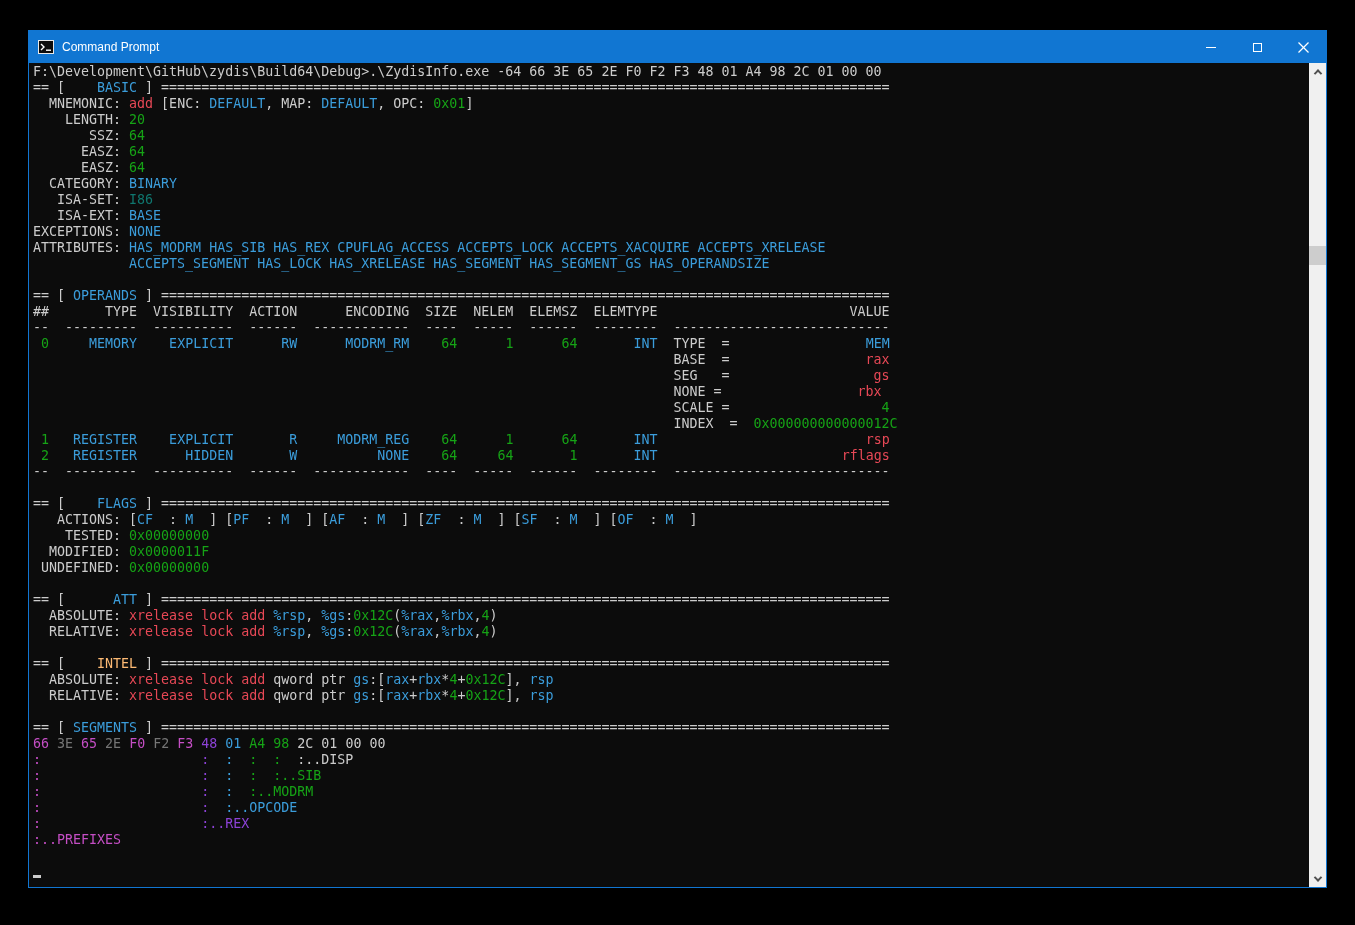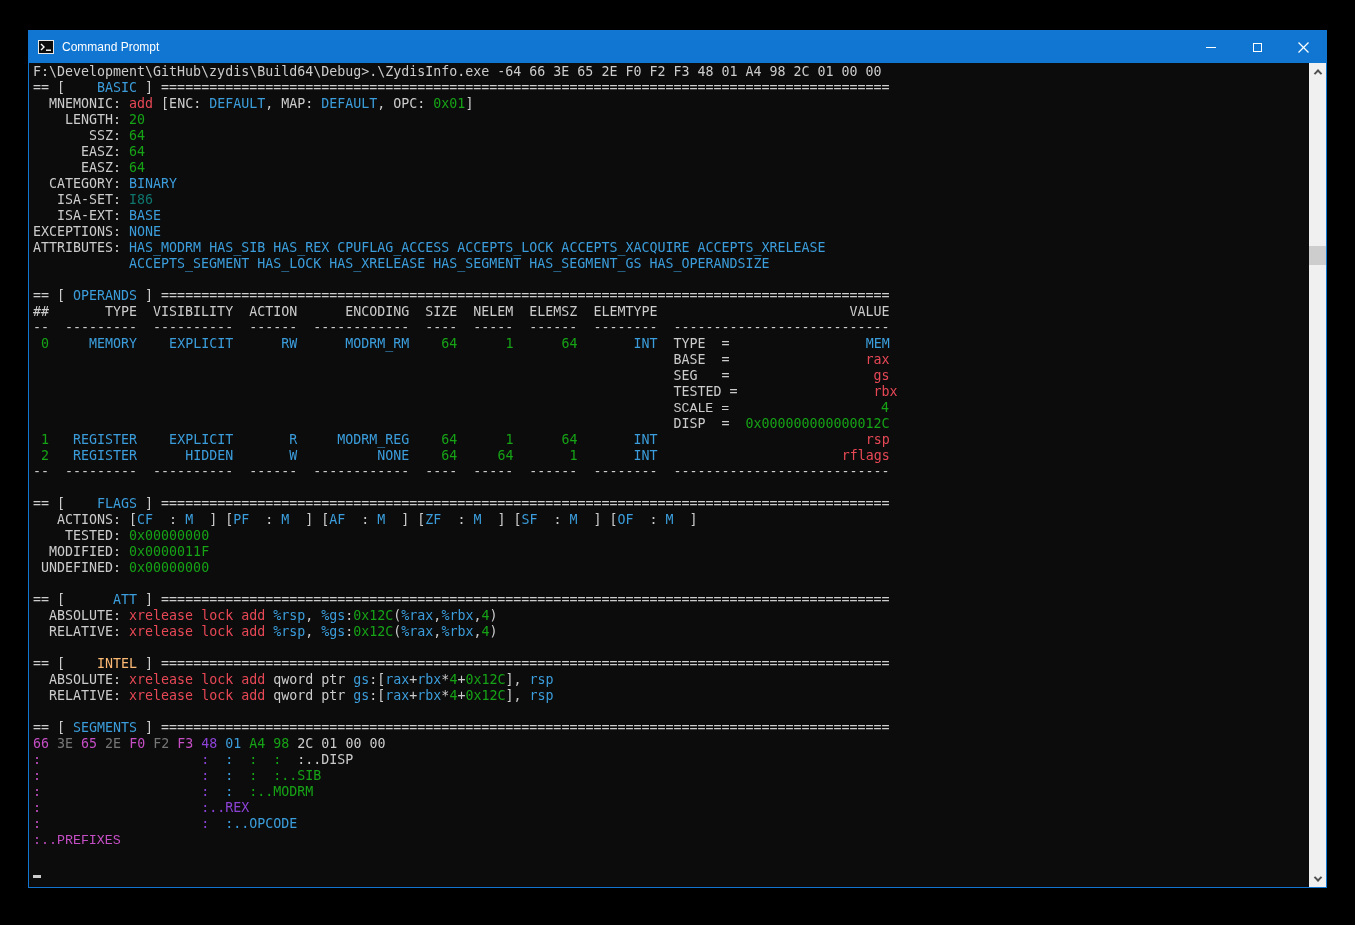--- a/index.html
+++ b/index.html
@@ -79,23 +79,23 @@
       <div class="line"><span style="color: rgb(204, 204, 204);">EXCEPTIONS: </span><span style="color: rgb(59, 157, 219);">NONE</span></div>
       <div class="line"><span style="color: rgb(204, 204, 204);">ATTRIBUTES: </span><span style="color: rgb(59, 157, 219);">HAS_MODRM HAS_SIB HAS_REX CPUFLAG_ACCESS ACCEPTS_LOCK ACCEPTS_XACQUIRE ACCEPTS_XRELEASE</span></div>
       <div class="line"><span style="color: rgb(59, 157, 219);">            ACCEPTS_SEGMENT HAS_LOCK HAS_XRELEASE HAS_SEGMENT HAS_SEGMENT_GS HAS_OPERANDSIZE</span></div>
       <div class="line"></div>
       <div class="line"><span style="color: rgb(204, 204, 204);">== [ </span><span style="color: rgb(59, 157, 219);">OPERANDS</span><span style="color: rgb(204, 204, 204);"> ] </span><span style="color: rgb(204, 204, 204);">===========================================================================================</span></div>
       <div class="line"><span style="color: rgb(204, 204, 204);">##       TYPE  VISIBILITY  ACTION      ENCODING  SIZE  NELEM  ELEMSZ  ELEMTYPE                        VALUE</span></div>
       <div class="line"><span style="color: rgb(204, 204, 204);">--  ---------  ----------  ------  ------------  ----  -----  ------  --------  ---------------------------</span></div>
       <div class="line"><span style="color: rgb(22, 163, 22);"> 0</span><span style="color: rgb(204, 204, 204);">  </span><span style="color: rgb(59, 157, 219);">   MEMORY</span><span style="color: rgb(204, 204, 204);">  </span><span style="color: rgb(59, 157, 219);">  EXPLICIT</span><span style="color: rgb(204, 204, 204);">  </span><span style="color: rgb(59, 157, 219);">    RW</span><span style="color: rgb(204, 204, 204);">  </span><span style="color: rgb(59, 157, 219);">    MODRM_RM</span><span style="color: rgb(204, 204, 204);">  </span><span style="color: rgb(22, 163, 22);">  64</span><span style="color: rgb(204, 204, 204);">  </span><span style="color: rgb(22, 163, 22);">    1</span><span style="color: rgb(204, 204, 204);">  </span><span style="color: rgb(22, 163, 22);">    64</span><span style="color: rgb(204, 204, 204);">  </span><span style="color: rgb(59, 157, 219);">     INT</span><span style="color: rgb(204, 204, 204);">  TYPE  =                 </span><span style="color: rgb(59, 157, 219);">MEM</span></div>
       <div class="line"><span style="color: rgb(204, 204, 204);">                                                                                </span><span style="color: rgb(204, 204, 204);">BASE  =                 </span><span style="color: rgb(231, 72, 86);">rax</span></div>
       <div class="line"><span style="color: rgb(204, 204, 204);">                                                                                </span><span style="color: rgb(204, 204, 204);">SEG   =                  </span><span style="color: rgb(231, 72, 86);">gs</span></div>
-      <div class="line"><span style="color: rgb(204, 204, 204);">                                                                                </span><span style="color: rgb(204, 204, 204);">TESTED =                 </span><span style="color: rgb(231, 72, 86);">rbx</span></div>
-      <div class="line"><span style="color: rgb(204, 204, 204);">                                                                                </span><span style="color: rgb(204, 204, 204); font-family: Liberation Mono, monospace;">SCALE =                   </span><span style="color: rgb(22, 163, 22);">4</span></div>
-      <div class="line"><span style="color: rgb(204, 204, 204);">                                                                                </span><span style="color: rgb(204, 204, 204);">DISP  =  </span><span style="color: rgb(22, 163, 22);">0x000000000000012C</span></div>
+      <div class="line"><span style="color: rgb(204, 204, 204);">                                                                                </span><span style="color: rgb(204, 204, 204);">NONE =                 </span><span style="color: rgb(231, 72, 86);">rbx</span></div>
+      <div class="line"><span style="color: rgb(204, 204, 204);">                                                                                </span><span style="color: rgb(204, 204, 204);">SCALE =                   </span><span style="color: rgb(22, 163, 22);">4</span></div>
+      <div class="line"><span style="color: rgb(204, 204, 204);">                                                                                </span><span style="color: rgb(204, 204, 204);">INDEX  =  </span><span style="color: rgb(22, 163, 22);">0x000000000000012C</span></div>
       <div class="line"><span style="color: rgb(22, 163, 22);"> 1</span><span style="color: rgb(204, 204, 204);">  </span><span style="color: rgb(59, 157, 219);"> REGISTER</span><span style="color: rgb(204, 204, 204);">  </span><span style="color: rgb(59, 157, 219);">  EXPLICIT</span><span style="color: rgb(204, 204, 204);">  </span><span style="color: rgb(59, 157, 219);">     R</span><span style="color: rgb(204, 204, 204);">  </span><span style="color: rgb(59, 157, 219);">   MODRM_REG</span><span style="color: rgb(204, 204, 204);">  </span><span style="color: rgb(22, 163, 22);">  64</span><span style="color: rgb(204, 204, 204);">  </span><span style="color: rgb(22, 163, 22);">    1</span><span style="color: rgb(204, 204, 204);">  </span><span style="color: rgb(22, 163, 22);">    64</span><span style="color: rgb(204, 204, 204);">  </span><span style="color: rgb(59, 157, 219);">     INT</span><span style="color: rgb(204, 204, 204);">                          </span><span style="color: rgb(231, 72, 86);">rsp</span></div>
       <div class="line"><span style="color: rgb(22, 163, 22);"> 2</span><span style="color: rgb(204, 204, 204);">  </span><span style="color: rgb(59, 157, 219);"> REGISTER</span><span style="color: rgb(204, 204, 204);">  </span><span style="color: rgb(59, 157, 219);">    HIDDEN</span><span style="color: rgb(204, 204, 204);">  </span><span style="color: rgb(59, 157, 219);">     W</span><span style="color: rgb(204, 204, 204);">  </span><span style="color: rgb(59, 157, 219);">        NONE</span><span style="color: rgb(204, 204, 204);">  </span><span style="color: rgb(22, 163, 22);">  64</span><span style="color: rgb(204, 204, 204);">  </span><span style="color: rgb(22, 163, 22);">   64</span><span style="color: rgb(204, 204, 204);">  </span><span style="color: rgb(22, 163, 22);">     1</span><span style="color: rgb(204, 204, 204);">  </span><span style="color: rgb(59, 157, 219);">     INT</span><span style="color: rgb(204, 204, 204);">                       </span><span style="color: rgb(231, 72, 86);">rflags</span></div>
       <div class="line"><span style="color: rgb(204, 204, 204);">--  ---------  ----------  ------  ------------  ----  -----  ------  --------  ---------------------------</span></div>
       <div class="line"></div>
       <div class="line"><span style="color: rgb(204, 204, 204);">== [ </span><span style="color: rgb(59, 157, 219);">   FLAGS</span><span style="color: rgb(204, 204, 204);"> ] </span><span style="color: rgb(204, 204, 204);">===========================================================================================</span></div>
       <div class="line"><span style="color: rgb(204, 204, 204);">   ACTIONS: [</span><span style="color: rgb(59, 157, 219);">CF</span><span style="color: rgb(204, 204, 204);">  : </span><span style="color: rgb(59, 157, 219);">M</span><span style="color: rgb(204, 204, 204);">  ] [</span><span style="color: rgb(59, 157, 219);">PF</span><span style="color: rgb(204, 204, 204);">  : </span><span style="color: rgb(59, 157, 219);">M</span><span style="color: rgb(204, 204, 204);">  ] [</span><span style="color: rgb(59, 157, 219);">AF</span><span style="color: rgb(204, 204, 204);">  : </span><span style="color: rgb(59, 157, 219);">M</span><span style="color: rgb(204, 204, 204);">  ] [</span><span style="color: rgb(59, 157, 219);">ZF</span><span style="color: rgb(204, 204, 204);">  : </span><span style="color: rgb(59, 157, 219);">M</span><span style="color: rgb(204, 204, 204);">  ] [</span><span style="color: rgb(59, 157, 219);">SF</span><span style="color: rgb(204, 204, 204);">  : </span><span style="color: rgb(59, 157, 219);">M</span><span style="color: rgb(204, 204, 204);">  ] [</span><span style="color: rgb(59, 157, 219);">OF</span><span style="color: rgb(204, 204, 204);">  : </span><span style="color: rgb(59, 157, 219);">M</span><span style="color: rgb(204, 204, 204);">  ]</span></div>
       <div class="line"><span style="color: rgb(204, 204, 204);">    TESTED: </span><span style="color: rgb(22, 163, 22);">0x00000000</span></div>
       <div class="line"><span style="color: rgb(204, 204, 204);">  MODIFIED: </span><span style="color: rgb(22, 163, 22);">0x0000011F</span></div>
       <div class="line"><span style="color: rgb(204, 204, 204);"> UNDEFINED: </span><span style="color: rgb(22, 163, 22);">0x00000000</span></div>
       <div class="line"></div>
@@ -105,23 +105,23 @@
       <div class="line"></div>
       <div class="line"><span style="color: rgb(204, 204, 204);">== [ </span><span style="color: #fdba74;">   INTEL</span><span style="color: rgb(204, 204, 204);"> ] </span><span style="color: rgb(204, 204, 204);">===========================================================================================</span></div>
       <div class="line"><span style="color: rgb(204, 204, 204);">  ABSOLUTE: </span><span style="color: rgb(231, 72, 86);">xrelease lock add </span><span style="color: rgb(204, 204, 204);">qword ptr </span><span style="color: rgb(59, 157, 219);">gs</span><span style="color: rgb(204, 204, 204);">:[</span><span style="color: rgb(59, 157, 219);">rax</span><span style="color: rgb(204, 204, 204);">+</span><span style="color: rgb(59, 157, 219);">rbx</span><span style="color: rgb(204, 204, 204);">*</span><span style="color: rgb(22, 163, 22);">4</span><span style="color: rgb(204, 204, 204);">+</span><span style="color: rgb(22, 163, 22);">0x12C</span><span style="color: rgb(204, 204, 204);">], </span><span style="color: rgb(59, 157, 219);">rsp</span></div>
       <div class="line"><span style="color: rgb(204, 204, 204);">  RELATIVE: </span><span style="color: rgb(231, 72, 86);">xrelease lock add </span><span style="color: rgb(204, 204, 204);">qword ptr </span><span style="color: rgb(59, 157, 219);">gs</span><span style="color: rgb(204, 204, 204);">:[</span><span style="color: rgb(59, 157, 219);">rax</span><span style="color: rgb(204, 204, 204);">+</span><span style="color: rgb(59, 157, 219);">rbx</span><span style="color: rgb(204, 204, 204);">*</span><span style="color: rgb(22, 163, 22);">4</span><span style="color: rgb(204, 204, 204);">+</span><span style="color: rgb(22, 163, 22);">0x12C</span><span style="color: rgb(204, 204, 204);">], </span><span style="color: rgb(59, 157, 219);">rsp</span></div>
       <div class="line"></div>
       <div class="line"><span style="color: rgb(204, 204, 204);">== [ </span><span style="color: rgb(59, 157, 219);">SEGMENTS</span><span style="color: rgb(204, 204, 204);"> ] </span><span style="color: rgb(204, 204, 204);">===========================================================================================</span></div>
       <div class="line"><span style="color: rgb(197, 78, 197);">66</span><span style="color: rgb(204, 204, 204);"> </span><span style="color: rgb(118, 118, 118);">3E</span><span style="color: rgb(204, 204, 204);"> </span><span style="color: rgb(197, 78, 197);">65</span><span style="color: rgb(204, 204, 204);"> </span><span style="color: rgb(118, 118, 118);">2E</span><span style="color: rgb(204, 204, 204);"> </span><span style="color: rgb(197, 78, 197);">F0</span><span style="color: rgb(204, 204, 204);"> </span><span style="color: rgb(118, 118, 118);">F2</span><span style="color: rgb(204, 204, 204);"> </span><span style="color: rgb(197, 78, 197);">F3</span><span style="color: rgb(204, 204, 204);"> </span><span style="color: rgb(140, 66, 214);">48</span><span style="color: rgb(204, 204, 204);"> </span><span style="color: rgb(59, 157, 219);">01</span><span style="color: rgb(204, 204, 204);"> </span><span style="color: rgb(22, 163, 22);">A4</span><span style="color: rgb(204, 204, 204);"> </span><span style="color: rgb(22, 163, 22);">98</span><span style="color: rgb(204, 204, 204);"> </span><span style="color: rgb(204, 204, 204);">2C 01 00 00</span></div>
       <div class="line"><span style="color: rgb(197, 78, 197);">:</span><span style="color: rgb(204, 204, 204);">                    </span><span style="color: rgb(140, 66, 214);">:</span><span style="color: rgb(204, 204, 204);">  </span><span style="color: rgb(59, 157, 219);">:</span><span style="color: rgb(204, 204, 204);">  </span><span style="color: rgb(22, 163, 22);">:</span><span style="color: rgb(204, 204, 204);">  </span><span style="color: rgb(22, 163, 22);">:</span><span style="color: rgb(204, 204, 204);">  </span><span style="color: rgb(204, 204, 204);">:..DISP</span></div>
       <div class="line"><span style="color: rgb(197, 78, 197);">:</span><span style="color: rgb(204, 204, 204);">                    </span><span style="color: rgb(140, 66, 214);">:</span><span style="color: rgb(204, 204, 204);">  </span><span style="color: rgb(59, 157, 219);">:</span><span style="color: rgb(204, 204, 204);">  </span><span style="color: rgb(22, 163, 22);">:</span><span style="color: rgb(204, 204, 204);">  </span><span style="color: rgb(22, 163, 22);">:..SIB</span></div>
       <div class="line"><span style="color: rgb(197, 78, 197);">:</span><span style="color: rgb(204, 204, 204);">                    </span><span style="color: rgb(140, 66, 214);">:</span><span style="color: rgb(204, 204, 204);">  </span><span style="color: rgb(59, 157, 219);">:</span><span style="color: rgb(204, 204, 204);">  </span><span style="color: rgb(22, 163, 22);">:..MODRM</span></div>
+      <div class="line"><span style="color: rgb(197, 78, 197);">:</span><span style="color: rgb(204, 204, 204);">                    </span><span style="color: rgb(140, 66, 214);">:</span><span style="color: rgb(204, 204, 204);">  </span><span style="color: rgb(59, 157, 219);">:..OPCODE</span></div>
       <div class="line"><span style="color: rgb(197, 78, 197);">:</span><span style="color: rgb(204, 204, 204);">                    </span><span style="color: rgb(140, 66, 214);">:..REX</span></div>
-      <div class="line"><span style="color: rgb(197, 78, 197);">:</span><span style="color: rgb(204, 204, 204);">                    </span><span style="color: rgb(140, 66, 214);">:</span><span style="color: rgb(204, 204, 204);">  </span><span style="color: rgb(59, 157, 219);">:..OPCODE</span></div>
-      <div class="line"><span style="color: rgb(197, 78, 197); font-family: Liberation Mono, monospace;">:..PREFIXES</span></div>
+      <div class="line"><span style="color: rgb(197, 78, 197);">:..PREFIXES</span></div>
       <div class="line"></div>
       <div class="line"><span class="cursor"></span></div>
     </div>
 
   <div class="scrollbar">
     <div class="scroll-btn up">
         <div class="chev u"></div>
       </div>
     <div class="scroll-thumb"></div>
     <div class="scroll-btn down">

